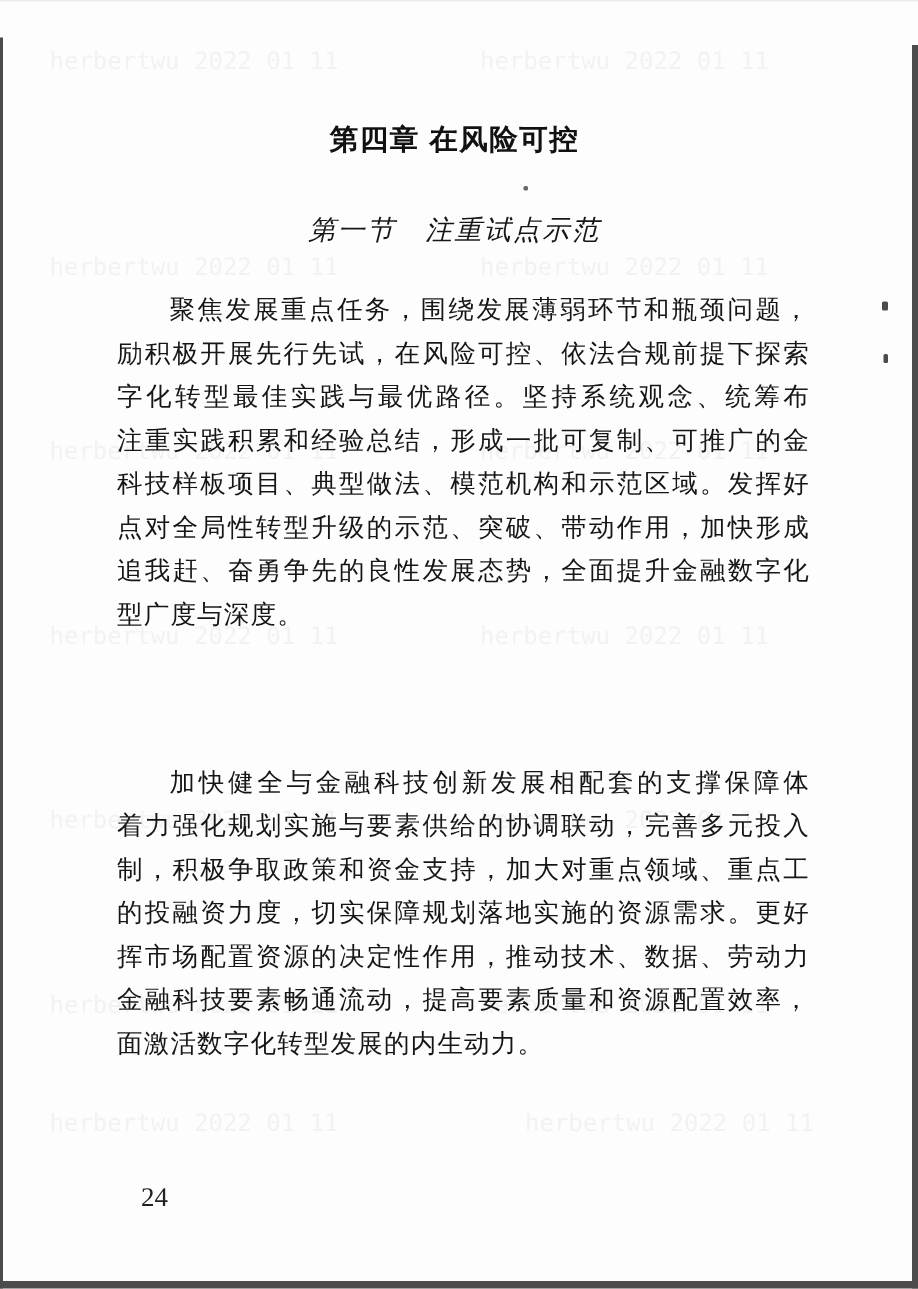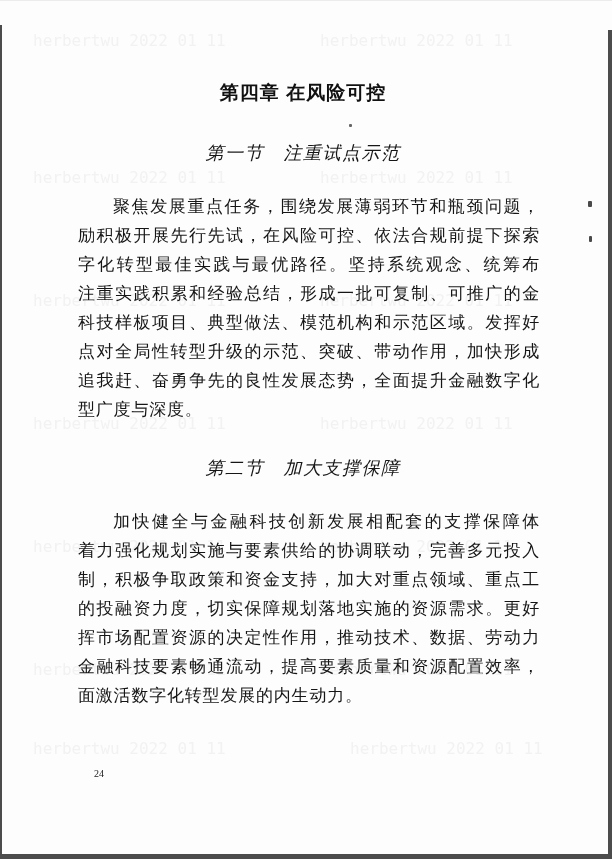--- a/index.html
+++ b/index.html
@@ -59,22 +59,22 @@
   .p1{top:192px;}
   .p2{top:507px;}
   .para .line{
     height:29px;overflow:hidden;
     text-align:justify;
     text-align-last:justify;
   }
   .para .line.first{text-indent:35px;}
   .para .line.last{text-align-last:left;}
   .page-number{
-    position:absolute;left:94px;top:768px;
-    font-size:10px;color:#222;z-index:2;
+    position:absolute;left:94px;top:788px;
+    font-size:18px;color:#222;z-index:2;
     font-family:"Liberation Serif", serif;
   }
   
   .edge-top{position:absolute;top:0;left:0;right:0;height:1px;background:#ececec;z-index:3;}
   .edge-left{position:absolute;left:0;top:25px;bottom:0;width:2px;background:#4c4c4c;z-index:3;}
   .edge-right{position:absolute;right:0;top:30px;bottom:0;width:4px;background:#4c4c4c;z-index:3;}
   .edge-bottom{position:absolute;left:0;right:0;bottom:0;height:5px;background:#4c4c4c;z-index:3;}
   .speck{position:absolute;background:#4a4a4a;border-radius:1px;z-index:3;}
   .speck.a{left:349px;top:124px;width:3px;height:3px;background:#666;}
   .speck.b{left:588px;top:201px;width:4px;height:6px;}
@@ -110,21 +110,20 @@
     <div class="line first">聚焦发展重点任务，围绕发展薄弱环节和瓶颈问题，鼓</div>
     <div class="line">励积极开展先行先试，在风险可控、依法合规前提下探索数</div>
     <div class="line">字化转型最佳实践与最优路径。坚持系统观念、统筹布局，</div>
     <div class="line">注重实践积累和经验总结，形成一批可复制、可推广的金融</div>
     <div class="line">科技样板项目、典型做法、模范机构和示范区域。发挥好试</div>
     <div class="line">点对全局性转型升级的示范、突破、带动作用，加快形成你</div>
     <div class="line">追我赶、奋勇争先的良性发展态势，全面提升金融数字化转</div>
     <div class="line last">型广度与深度。</div>
   </div>
 
-  <h2 class="section s2">第二节　加大支撑保障</h2>
 
   <div class="para p2">
     <div class="line first">加快健全与金融科技创新发展相配套的支撑保障体系，</div>
     <div class="line">着力强化规划实施与要素供给的协调联动，完善多元投入机</div>
     <div class="line">制，积极争取政策和资金支持，加大对重点领域、重点工作</div>
     <div class="line">的投融资力度，切实保障规划落地实施的资源需求。更好发</div>
     <div class="line">挥市场配置资源的决定性作用，推动技术、数据、劳动力等</div>
     <div class="line">金融科技要素畅通流动，提高要素质量和资源配置效率，全</div>
     <div class="line last">面激活数字化转型发展的内生动力。</div>
   </div>

